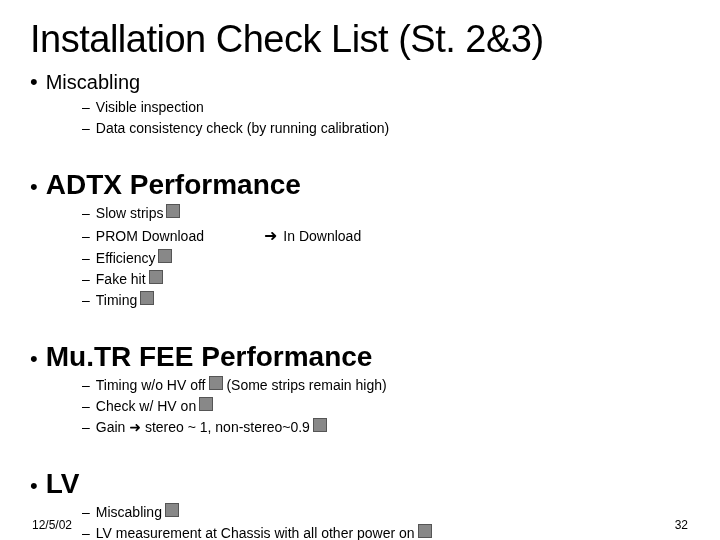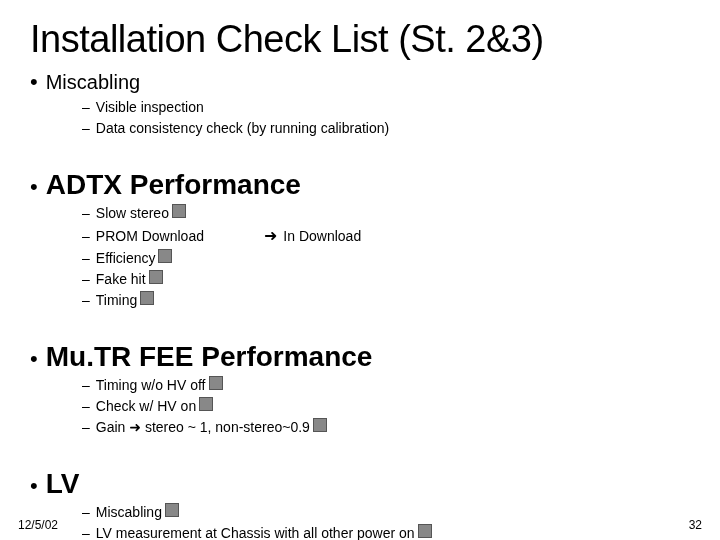--- a/index.html
+++ b/index.html
@@ -88,21 +88,21 @@
       display: flex;
       align-items: baseline;
     }
     .footer {
       position: absolute;
       bottom: 8px;
       left: 0;
       right: 0;
       display: flex;
       justify-content: space-between;
-      padding: 0 18px;
+      padding: 0 32px;
       font-size: 12px;
       color: #000;
     }
   </style>
 </head>
 <body>
 
 <div class="page">
 
   <div class="title">Installation Check List (St. 2&amp;3)</div>
@@ -126,21 +126,21 @@
 
   <div class="bullet-section">
     <div class="bullet-main">
       <span class="dot">•</span>
       <span class="label-large">ADTX Performance</span>
     </div>
     <div class="sub-items">
 
       <div class="sub-item">
         <span class="dash">–</span>
-        <span>Slow stereo</span>
+        <span>Slow strips</span>
         <span class="icon-small"></span>
       </div>
 
       <div class="sub-item prom-row">
         <span class="dash">–</span>
         <span>PROM Download</span>
         <span class="in-progress-label">
           <span class="arrow-right">➜</span>
           <span>In Download</span>
         </span>
@@ -169,20 +169,21 @@
   <div class="bullet-section">
     <div class="bullet-main">
       <span class="dot">•</span>
       <span class="label-large">Mu.TR FEE Performance</span>
     </div>
     <div class="sub-items">
       <div class="sub-item">
         <span class="dash">–</span>
         <span>Timing w/o HV off</span>
         <span class="icon-small"></span>
+        <span>&nbsp;(Some strips remain high)</span>
       </div>
       <div class="sub-item">
         <span class="dash">–</span>
         <span>Check w/ HV on</span>
         <span class="icon-small"></span>
       </div>
       <div class="sub-item">
         <span class="dash">–</span>
         <span>Gain</span>
         <span>&nbsp;➜&nbsp;</span>

